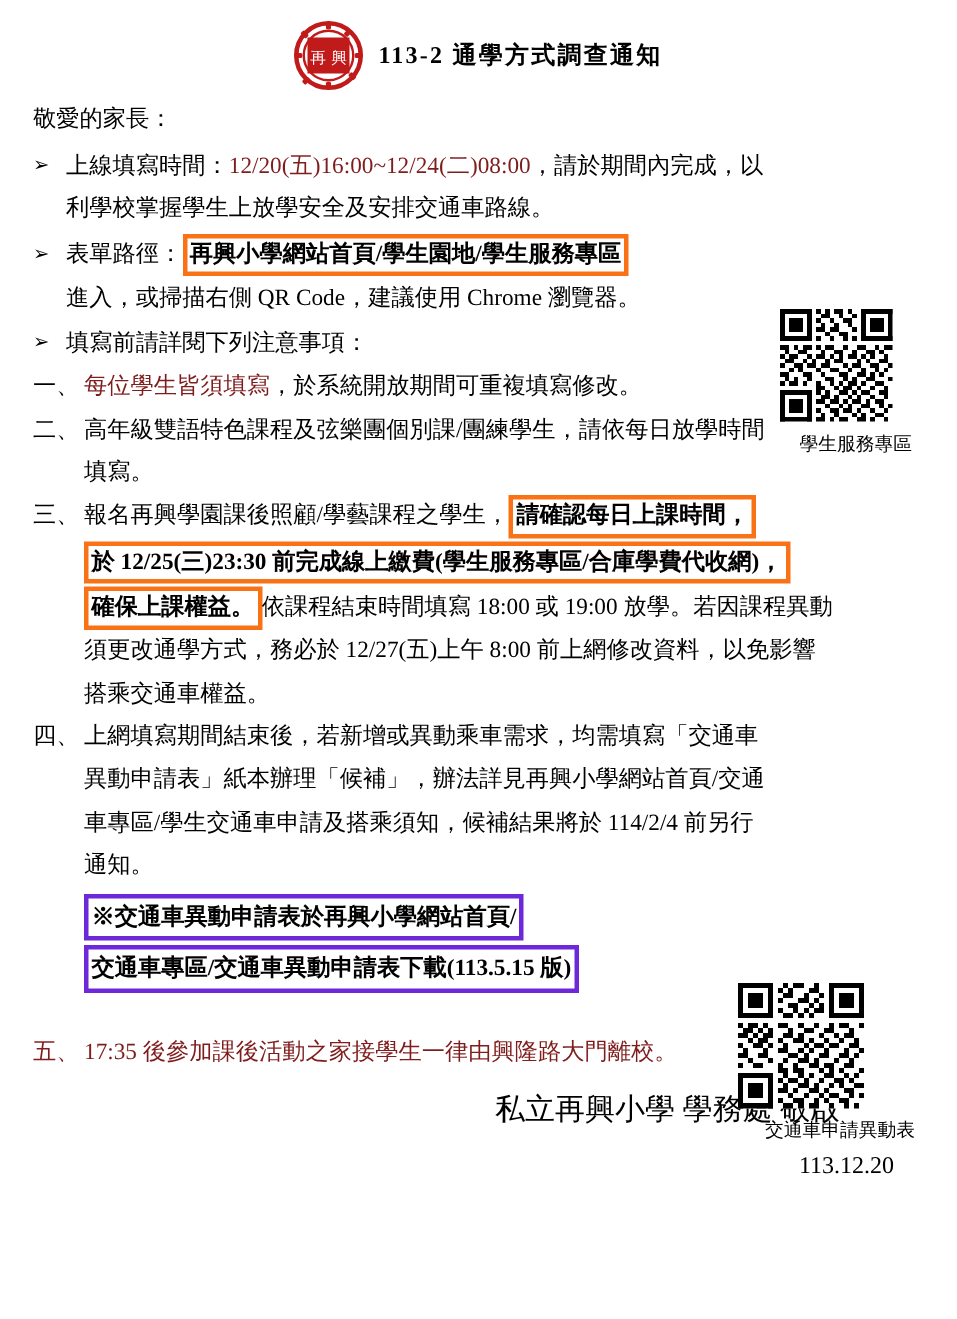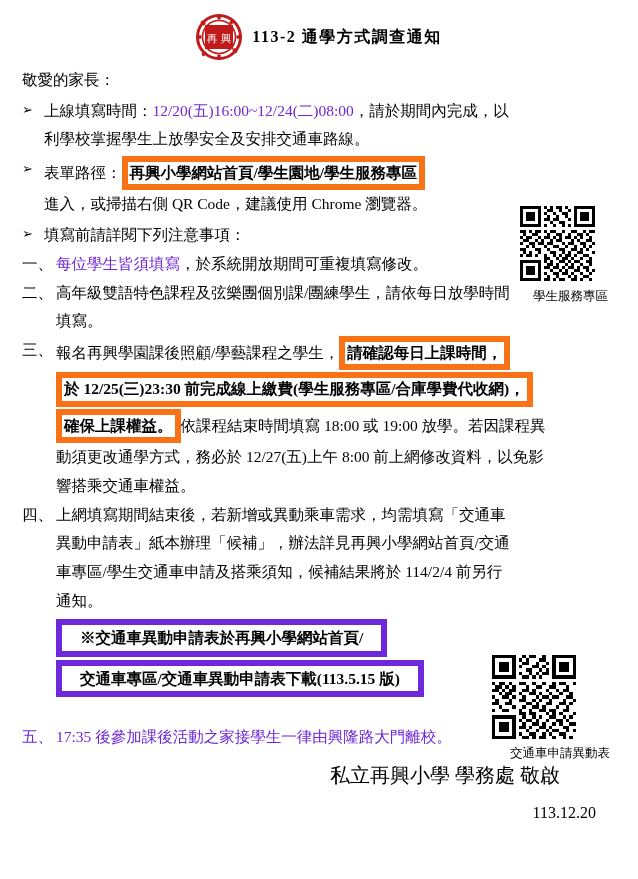--- a/index.html
+++ b/index.html
@@ -82,24 +82,24 @@
     margin-bottom: 0px;
   }
   .num-mark {
     flex: 0 0 auto;
     width: 34px;
   }
   .num-body {
     flex: 1 1 auto;
   }
 
-  .red { color: #6d28d9; }
+  .red { color: #7f1d1d; }
   .bold { font-weight: normal; }
   .boxed {
-    border: 6px solid #f97316;
+    border: 3px solid #f97316;
     padding: 0 2px;
     font-weight: bold;
     display: inline-block;
     line-height: 1.45;
   }
 
   
   .qr {
     position: absolute;
     image-rendering: pixelated;
@@ -117,23 +117,23 @@
   .qr2-cap { left: 494px; top: 745px; margin-left: 16px; }
 
   .note-box-wrap {
     margin-top: 4px;
     margin-bottom: 2px;
   }
   .note-line {
     display: block;
     width: max-content;
     max-width: 440px;
-    border: 6px solid #6d28d9;
+    border: 3px solid #6d28d9;
     font-weight: bold;
-    padding: 1px 18px;
+    padding: 1px 2px;
     margin-bottom: 3px;
     line-height: 1.5;
   }
 
   .signature {
     text-align: right;
     padding-right: 60px;
     margin-top: 6px;
     font-size: 20px;
   }

